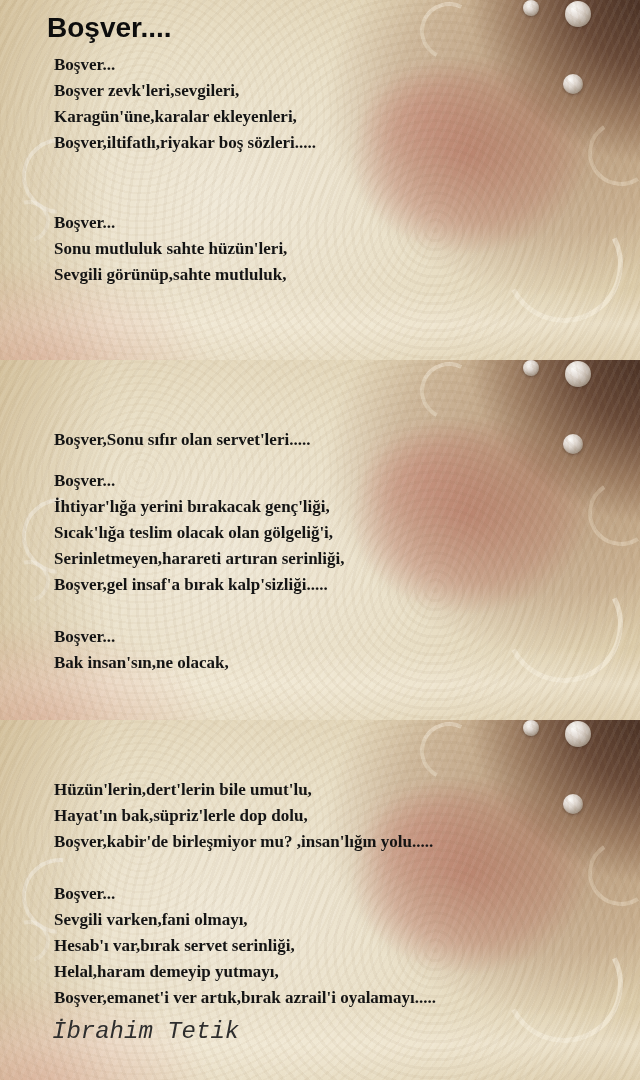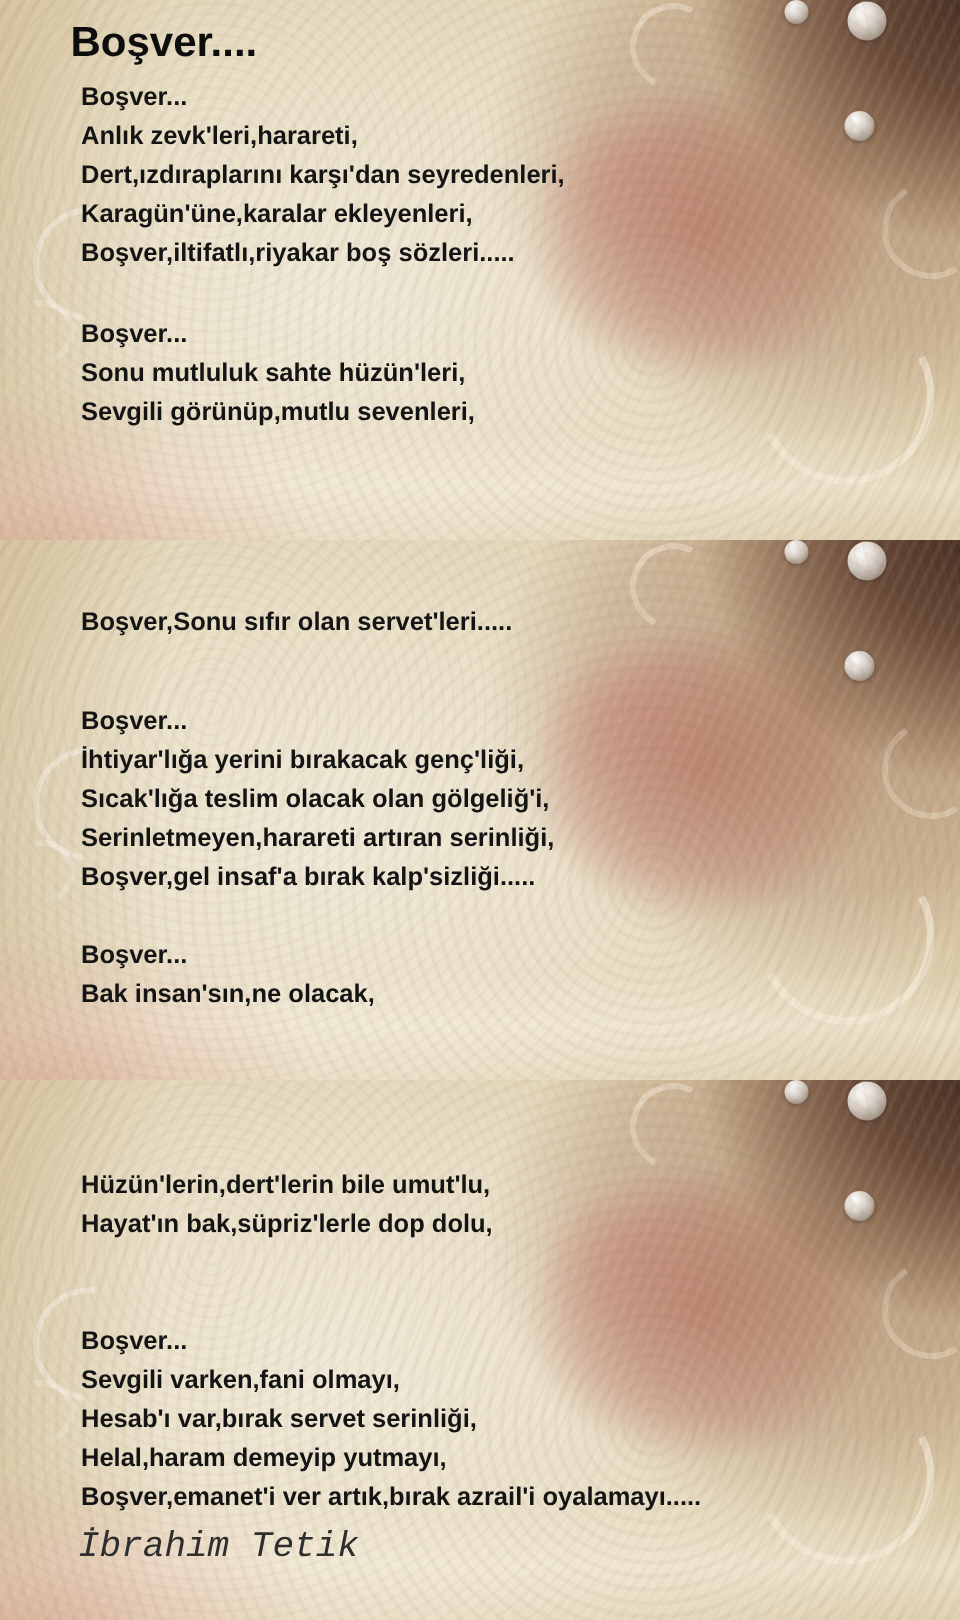--- a/index.html
+++ b/index.html
@@ -65,31 +65,31 @@
   .pearl.pl-small  { left:523px; top:0px;  width:16px; height:16px; }
 
   
   .title {
     position:absolute; left:47px; top:12px; z-index:3;
     font-size:28px; font-weight:bold; color:#0d0d0d; letter-spacing:0px;
   }
   .stanza { position:absolute; left:54px; z-index:3; }
   .line {
     font-size:17px; font-weight:bold; color:#141414;
-    line-height:26px; white-space:nowrap;
+    line-height:26px; white-space:nowrap;font-family:Liberation Serif, serif;
   }
   .author {
     position:absolute; left:52px; top:297px; z-index:3;
     font-size:24px; font-style:italic; font-weight:normal;
     color:#2e2e2e; line-height:30px;font-family:Liberation Mono, monospace;
   }
 
   .p1-s1 { top:52px;  }
   .p1-s2 { top:210px; }
-  .p2-s1 { top:42px;  }
+  .p2-s1 { top:67px;  }
   .p2-s2 { top:108px; }
   .p2-s3 { top:264px; }
   .p3-s1 { top:57px;  }
   .p3-s2 { top:161px; }
 </style>
 </head>
 <body>
 
 <div class="page">
 
@@ -100,30 +100,29 @@
     <span class="swirl sw-under-rose"></span>
     <span class="swirl sw-right-edge"></span>
     <span class="pearl pl-small"></span>
     <span class="pearl pl-big"></span>
     <span class="pearl pl-mid"></span>
 
     <h1 class="title">Boşver....</h1>
 
     <div class="stanza p1-s1">
       <div class="line">Boşver...</div>
-      <div class="line">Anlık zevk'leri,harareti,</div>
-      <div class="line">Dert,ızdıraplarını karşı'dan seyredenleri,</div>
+      <div class="line">Boşver zevk'leri,sevgileri,</div>
       <div class="line">Karagün'üne,karalar ekleyenleri,</div>
       <div class="line">Boşver,iltifatlı,riyakar boş sözleri.....</div>
     </div>
 
     <div class="stanza p1-s2">
       <div class="line">Boşver...</div>
       <div class="line">Sonu mutluluk sahte hüzün'leri,</div>
-      <div class="line">Sevgili görünüp,mutlu sevenleri,</div>
+      <div class="line">Sevgili görünüp,sahte mutluluk,</div>
     </div>
   </section>
 
   <section class="panel">
     <span class="swirl sw-left-curl"></span>
     <span class="swirl sw-left-small"></span>
     <span class="swirl sw-rose-top"></span>
     <span class="swirl sw-under-rose"></span>
     <span class="swirl sw-right-edge"></span>
     <span class="pearl pl-small"></span>
@@ -154,20 +153,21 @@
     <span class="swirl sw-rose-top"></span>
     <span class="swirl sw-under-rose"></span>
     <span class="swirl sw-right-edge"></span>
     <span class="pearl pl-small"></span>
     <span class="pearl pl-big"></span>
     <span class="pearl pl-mid"></span>
 
     <div class="stanza p3-s1">
       <div class="line">Hüzün'lerin,dert'lerin bile umut'lu,</div>
       <div class="line">Hayat'ın bak,süpriz'lerle dop dolu,</div>
+      <div class="line">Boşver,kabir'de birleşmiyor mu? ,insan'lığın yolu.....</div>
     </div>
 
     <div class="stanza p3-s2">
       <div class="line">Boşver...</div>
       <div class="line">Sevgili varken,fani olmayı,</div>
       <div class="line">Hesab'ı var,bırak servet serinliği,</div>
       <div class="line">Helal,haram demeyip yutmayı,</div>
       <div class="line">Boşver,emanet'i ver artık,bırak azrail'i oyalamayı.....</div>
     </div>
 

